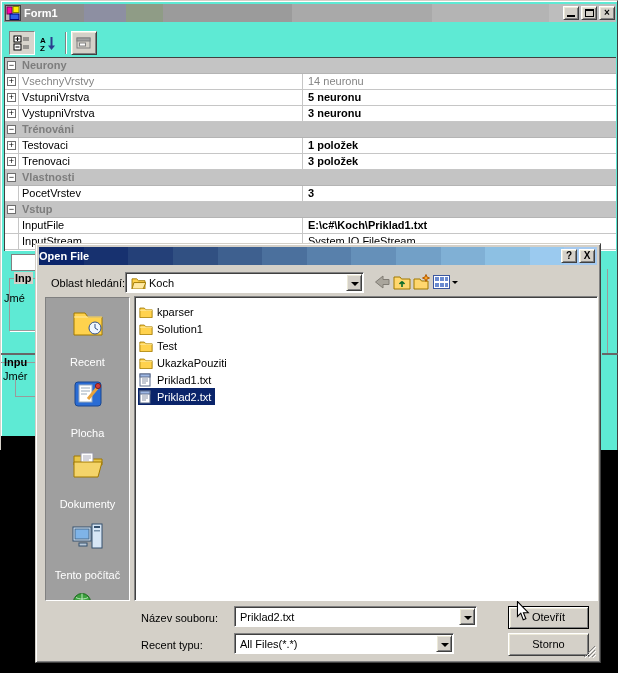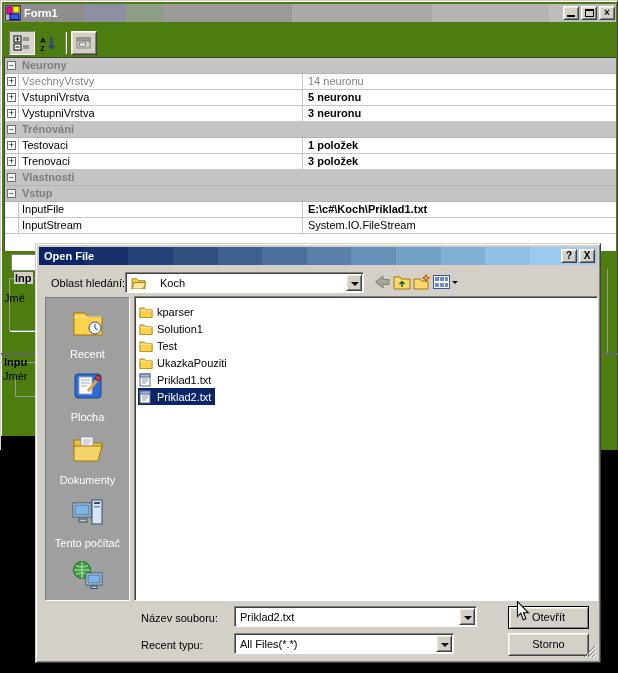--- a/index.html
+++ b/index.html
@@ -8,21 +8,21 @@
   #stage { position:relative; width:618px; height:673px; background:#000; }
 
   
   .raised { background:#d4d0c8;
     border-top:1px solid #fff; border-left:1px solid #fff;
     border-right:1px solid #404040; border-bottom:1px solid #404040;
     box-shadow: inset 1px 1px 0 #ece9d8, inset -1px -1px 0 #808080; }
 
   
   #form-window { position:absolute; left:0; top:0; width:618px; height:450px;
-    background:#4d7c0f;
+    background:#5eead4;
     border-top:1px solid #d4d0c8; border-left:1px solid #d4d0c8;
     border-right:1px solid #404040;
     box-shadow: inset 1px 1px 0 #fff; }
   .titlebar { position:absolute; left:3px; top:3px; width:612px; height:18px;
     display:flex; align-items:center;
     background:linear-gradient(90deg,
       #8e8e8e 0%, #8e8e8e 13%, #8d8fa2 13%, #8d8fa2 20%,
       #8f9c86 20%, #8f9c86 26%, #9b9b9b 26%, #9b9b9b 47%,
       #a9a9a9 47%, #a9a9a9 70%, #b4b4b4 70%, #b4b4b4 89%, #bdbdbd 89%, #bdbdbd 100%); }
   .titlebar .ttext { color:#fff; font-weight:bold; margin-left:3px; }
@@ -79,39 +79,39 @@
   #frag-vline-r { left:606px; top:268px; width:1px; height:84px; background:#9a9a9a; }
   #frag-hline-r { left:601px; top:352px; width:17px; height:2px; background:#676767; }
 
   
   #dialog { position:absolute; left:35px; top:243px; width:566px; height:420px;
     background:#d4d0c8; z-index:5;
     border-top:1px solid #d4d0c8; border-left:1px solid #d4d0c8;
     border-right:1px solid #404040; border-bottom:1px solid #404040;
     box-shadow: inset 1px 1px 0 #fff, inset -1px -1px 0 #808080; }
   .dtitle { position:absolute; left:3px; top:3px; width:558px; height:18px;
-    display:flex; align-items:center; padding-left:5px;
+    display:flex; align-items:center; 
     background:linear-gradient(90deg,
       #0a246a 0%,#0a246a 8%,#17316f 8%,#17316f 16%,#244078 16%,#244078 24%,
       #315082 24%,#315082 32%,#3e608f 32%,#3e608f 40%,#4b709d 40%,#4b709d 48%,
       #5880ab 48%,#5880ab 56%,#6590b9 56%,#6590b9 64%,#72a0c7 64%,#72a0c7 72%,
       #80b0d5 72%,#80b0d5 80%,#8dc0e3 80%,#8dc0e3 88%,#9bcaef 88%,#9bcaef 94%,#a6caf0 94%); }
   .dtitle .dtext { color:#fff; font-weight:bold; }
   .dbtns { margin-left:auto; display:flex; gap:2px; padding-right:2px; }
   .dbtn { width:16px; height:14px; font-size:10px; font-weight:bold;
     text-align:center; line-height:12px; }
 
   .dlabel { position:absolute; white-space:nowrap; }
   #lookin-label { left:15px; top:33px;text-align:center; }
 
   .combo { position:absolute; height:21px; background:#fff;
     border-top:1px solid #808080; border-left:1px solid #808080;
     border-right:1px solid #fff; border-bottom:1px solid #fff;
     box-shadow: inset 1px 1px 0 #404040; }
-  .combo .cval { position:absolute; left:5px; top:4px; white-space:nowrap; display:flex; align-items:center; gap:14px; }
+  .combo .cval { position:absolute; left:5px; top:4px; white-space:nowrap; display:flex; align-items:center; gap:3px; }
   .combo .cbtn { position:absolute; right:1px; top:1px; width:16px; height:17px; }
   .caret { position:absolute; left:4px; top:7px; width:0; height:0;
     border-left:4px solid transparent; border-right:4px solid transparent;
     border-top:4px solid #000; }
   #combo-lookin { left:89px; top:28px; width:239px; }
   #combo-filename { left:198px; top:362px; width:243px; }
   #combo-filetype { left:198px; top:389px; width:220px; }
 
   .dtool { position:absolute; top:29px; width:19px; height:18px; display:flex;
     align-items:center; justify-content:center; }
@@ -122,21 +122,21 @@
   .vcaret { width:0; height:0; margin-left:2px;
     border-left:3px solid transparent; border-right:3px solid transparent;
     border-top:3px solid #000; }
 
   #places { position:absolute; left:9px; top:53px; width:85px; height:304px;
     background:#9f9f9f; overflow:hidden;
     border-top:1px solid #808080; border-left:1px solid #808080;
     border-right:1px solid #fff; border-bottom:1px solid #fff;
     display:flex; flex-direction:column; align-items:center; padding-top:10px; gap:11px; }
   .place { display:flex; flex-direction:column; align-items:center; width:100%; }
-  .place .plabel { color:#fff; margin-top:8px; }
+  .place .plabel { color:#fff; margin-top:16px; }
 
   #filelist { position:absolute; left:98px; top:52px; width:464px; height:305px;
     background:#fff; overflow:hidden; padding:6px 3px;
     border-top:1px solid #808080; border-left:1px solid #808080;
     border-right:1px solid #fff; border-bottom:1px solid #fff;
     box-shadow: inset 1px 1px 0 #404040; }
   .file { height:17px; display:flex; align-items:center; gap:4px; width:max-content; padding:0 4px 0 1px; }
   .file .ficon { width:14px; height:14px; display:flex; align-items:center; }
   .file.sel { background:#0a246a; color:#fff; }
 
@@ -244,20 +244,27 @@
         <div class="pgrow boldval">
     <span class="expander">+</span>
     <span class="gutline"></span>
     <span class="coldiv"></span>
     <span class="pname">Trenovaci</span>
     <span class="pval">3 položek</span>
   </div>
         <div class="pgrow cat">
     <span class="expander">−</span>
     <span class="pname">Vlastnosti</span>
+  </div>
+        <div class="pgrow boldval">
+
+    <span class="gutline"></span>
+    <span class="coldiv"></span>
+    <span class="pname">PocetVrstev</span>
+    <span class="pval">3</span>
   </div>
         <div class="pgrow cat">
     <span class="expander">−</span>
     <span class="pname">Vstup</span>
   </div>
         <div class="pgrow boldval">
 
     <span class="gutline"></span>
     <span class="coldiv"></span>
     <span class="pname">InputFile</span>

